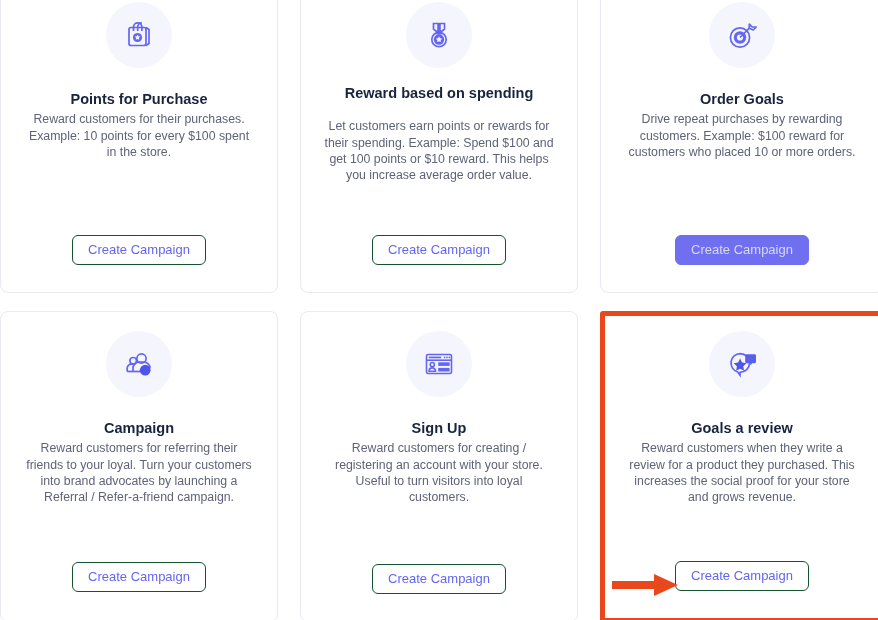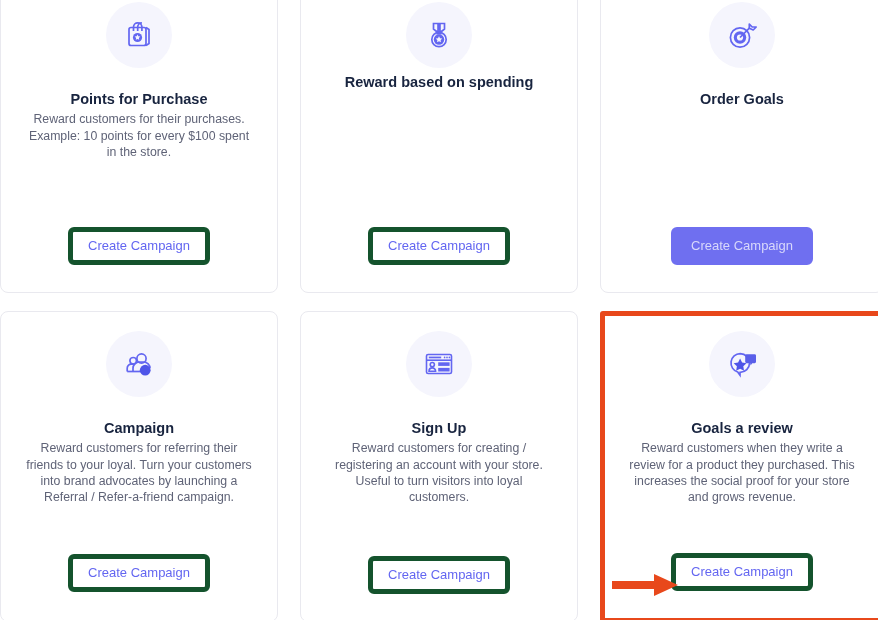--- a/index.html
+++ b/index.html
@@ -69,21 +69,21 @@
 
   
   .card-title {
     margin-top: 23px;
     font-size: 14.5px;
     font-weight: bold;
     color: #18243f;
     text-align: center;
     line-height: 1.2;
   }
-  .card-title.tight { margin-top: 6px; }
+  .card-title.tight { margin-top: 17px; }
 
   .card-desc {
     margin-top: 3px;
     font-size: 12.3px;
     color: #5f6377;
     text-align: center;
     line-height: 1.33;
     max-width: 232px;
   }
   .card-desc.tight { margin-top: 16px; }
@@ -98,21 +98,21 @@
     justify-content: center;
     width: 100%;
   }
   .btn-row.high { margin-bottom: 29px; }
 
   .btn-create {
     font-family: "Liberation Sans", sans-serif;
     font-size: 13px;
     color: #6366f1;
     background: #ffffff;
-    border: 5px solid #14532d;
+    border: 1px solid #14532d;
     border-radius: 6px;
     padding: 7px 15px 8px 15px;
     line-height: 1;
     cursor: pointer;
     white-space: nowrap;
   }
   .btn-create.filled {
     background: #6f6ff0;
     border-color: #6f6ff0;
     color: #d8d8fb;
@@ -158,37 +158,39 @@
         <svg width="34" height="34" viewBox="0 0 34 34" fill="none" stroke="#6366f1" stroke-width="1.7">
           <path d="M11.5 5.5 h11 v5.5 l-3.2 2.6 h-4.6 L11.5 11z"></path>
           <rect x="15.2" y="5.5" width="3.6" height="7.3" fill="#6366f1" stroke="none"></rect>
           <rect x="15.3" y="13.2" width="3.4" height="2.6"></rect>
           <circle cx="17" cy="21.5" r="7.2"></circle>
           <circle cx="17" cy="21.5" r="5.2" fill="#6366f1" stroke="none"></circle>
           <path d="M17 18.3 l1 2.0 2.2 0.32 -1.6 1.55 0.38 2.2 -1.98 -1.04 -1.98 1.04 0.38 -2.2 -1.6 -1.55 2.2 -0.32z" fill="#f5f5fd" stroke="none"></path>
         </svg>
       </div>
       <div class="card-title tight">Reward based on spending</div>
+      <div class="card-desc tight">Let customers earn points or rewards for their spending. Example: Spend $100 and get 100 points or $10 reward. This helps you increase average order value.</div>
       <div class="btn-row">
         <button class="btn-create">Create Campaign</button>
       </div>
     </div>
 
     <div class="card">
       <div class="icon-circle">
         <svg width="34" height="34" viewBox="0 0 34 34" fill="none" stroke="#6366f1" stroke-width="1.7">
           <circle cx="15" cy="19.5" r="9.6"></circle>
           <circle cx="15" cy="19.5" r="6.2" fill="#6366f1" stroke="none"></circle>
           <circle cx="15" cy="19.5" r="3.1" fill="#f5f5fd" stroke="none"></circle>
           <path d="M15 19.5 L24.6 9.9" stroke-width="1.7"></path>
           <path d="M24.3 10.2 v-4.1 l2.9 2.9 h4.0 l-3.0 3.0 z" stroke-linejoin="round"></path>
           <path d="M22.6 12 a3.1 3.1 0 1 0 -3.0 -3.0" stroke-width="0" fill="none"></path>
         </svg>
       </div>
       <div class="card-title">Order Goals</div>
+      <div class="card-desc">Drive repeat purchases by rewarding customers. Example: $100 reward for customers who placed 10 or more orders.</div>
       <div class="btn-row">
         <button class="btn-create filled">Create Campaign</button>
       </div>
     </div>
 
     <div class="card">
       <div class="icon-circle">
         <svg width="34" height="34" viewBox="0 0 34 34" fill="none" stroke="#6366f1" stroke-width="1.7">
           <circle cx="19.5" cy="11.5" r="4.6"></circle>
           <path d="M11 24.5 v-3.2 a6.3 6.3 0 0 1 6.3 -6.3 h4.4 a6.3 6.3 0 0 1 6.3 6.3"></path>

